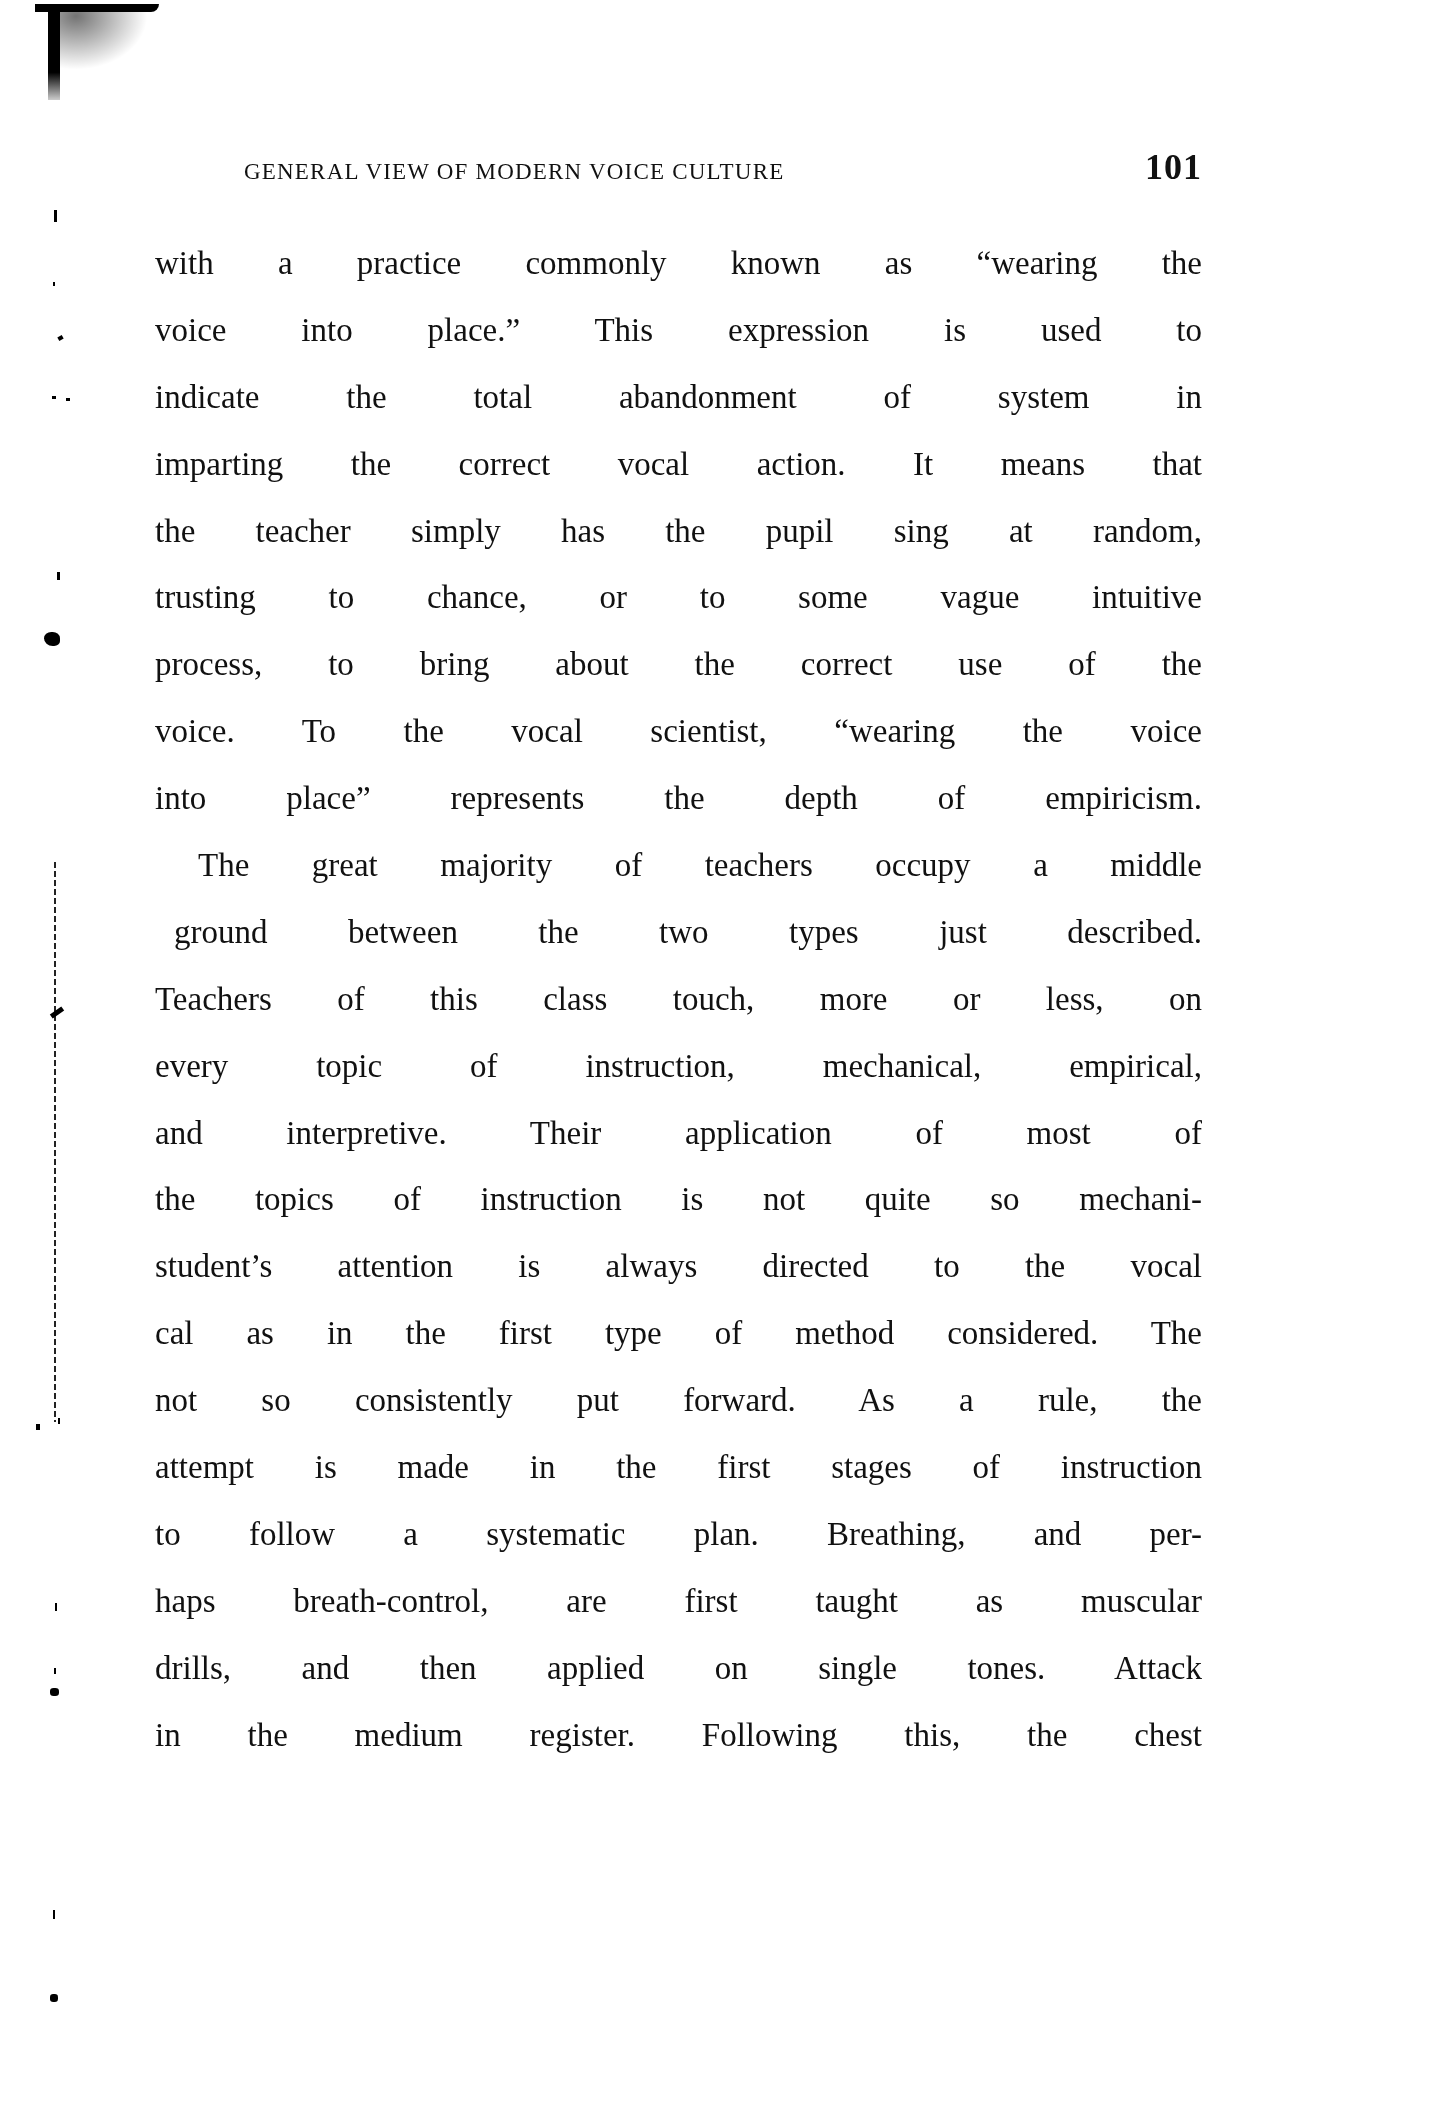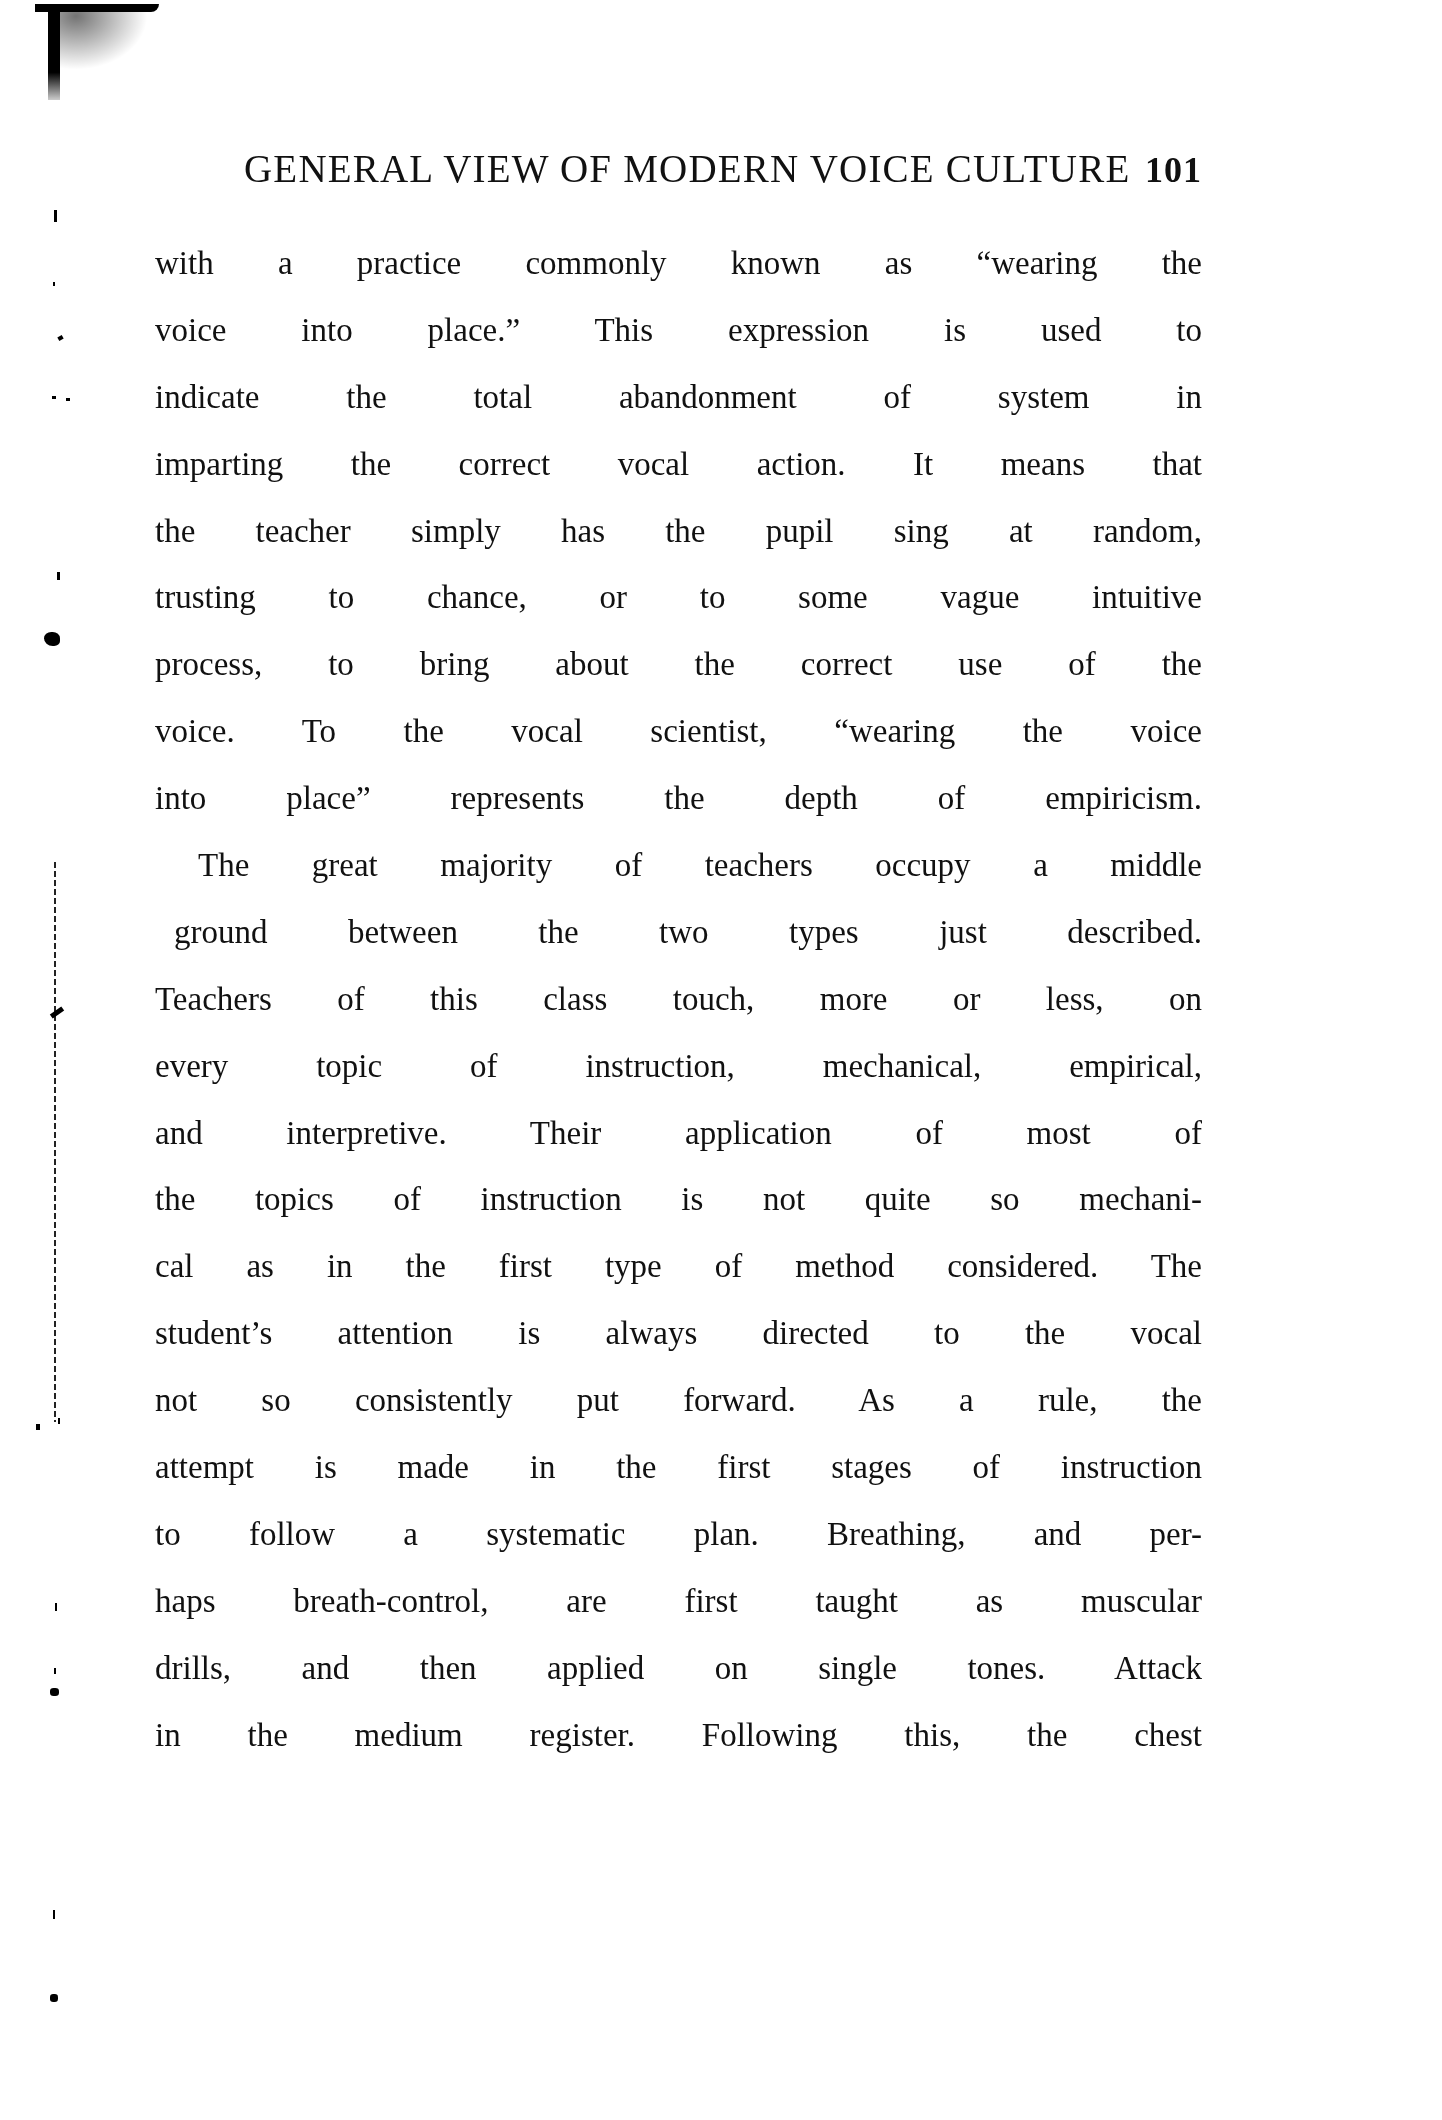--- a/index.html
+++ b/index.html
@@ -48,21 +48,21 @@
     height: 40px;
     display: flex;
     justify-content: space-between;
     align-items: baseline;
     font-size: 30px;
     letter-spacing: 1px;
   }
   .running-head .title {
     font-variant: small-caps;
     text-transform: uppercase;
-    font-size: 39px;
+    font-size: 23px;
     letter-spacing: 1.2px;
   }
   .running-head .page-num {
     font-weight: bold;
     font-size: 36px;
   }
   .body-text {
     position: absolute;
     left: 155px;
     top: 230px;
@@ -166,26 +166,26 @@
     <div class="line">
       <span style="white-space: normal; display: block;">every topic of instruction, mechanical, empirical,</span>
     </div>
     <div class="line">
       <span style="white-space: normal; display: block;">and interpretive.  Their application of most of</span>
     </div>
     <div class="line">
       <span style="white-space: normal; display: block;">the topics of instruction is not quite so mechani-</span>
     </div>
     <div class="line">
+      <span style="white-space: normal; display: block;">student’s attention is always directed to the vocal</span>
+    </div>
+    <div class="line">
       <span style="white-space: normal; display: block;">cal as in the first type of method considered.  The</span>
     </div>
     <div class="line">
-      <span style="white-space: normal; display: block;">student’s attention is always directed to the vocal</span>
-    </div>
-    <div class="line">
       <span style="white-space: normal; display: block;">not so consistently put forward.  As a rule, the</span>
     </div>
     <div class="line">
       <span style="white-space: normal; display: block;">attempt is made in the first stages of instruction</span>
     </div>
     <div class="line">
       <span style="white-space: normal; display: block;">to follow a systematic plan.  Breathing, and per-</span>
     </div>
     <div class="line">
       <span style="white-space: normal; display: block;">haps breath-control, are first taught as muscular</span>

